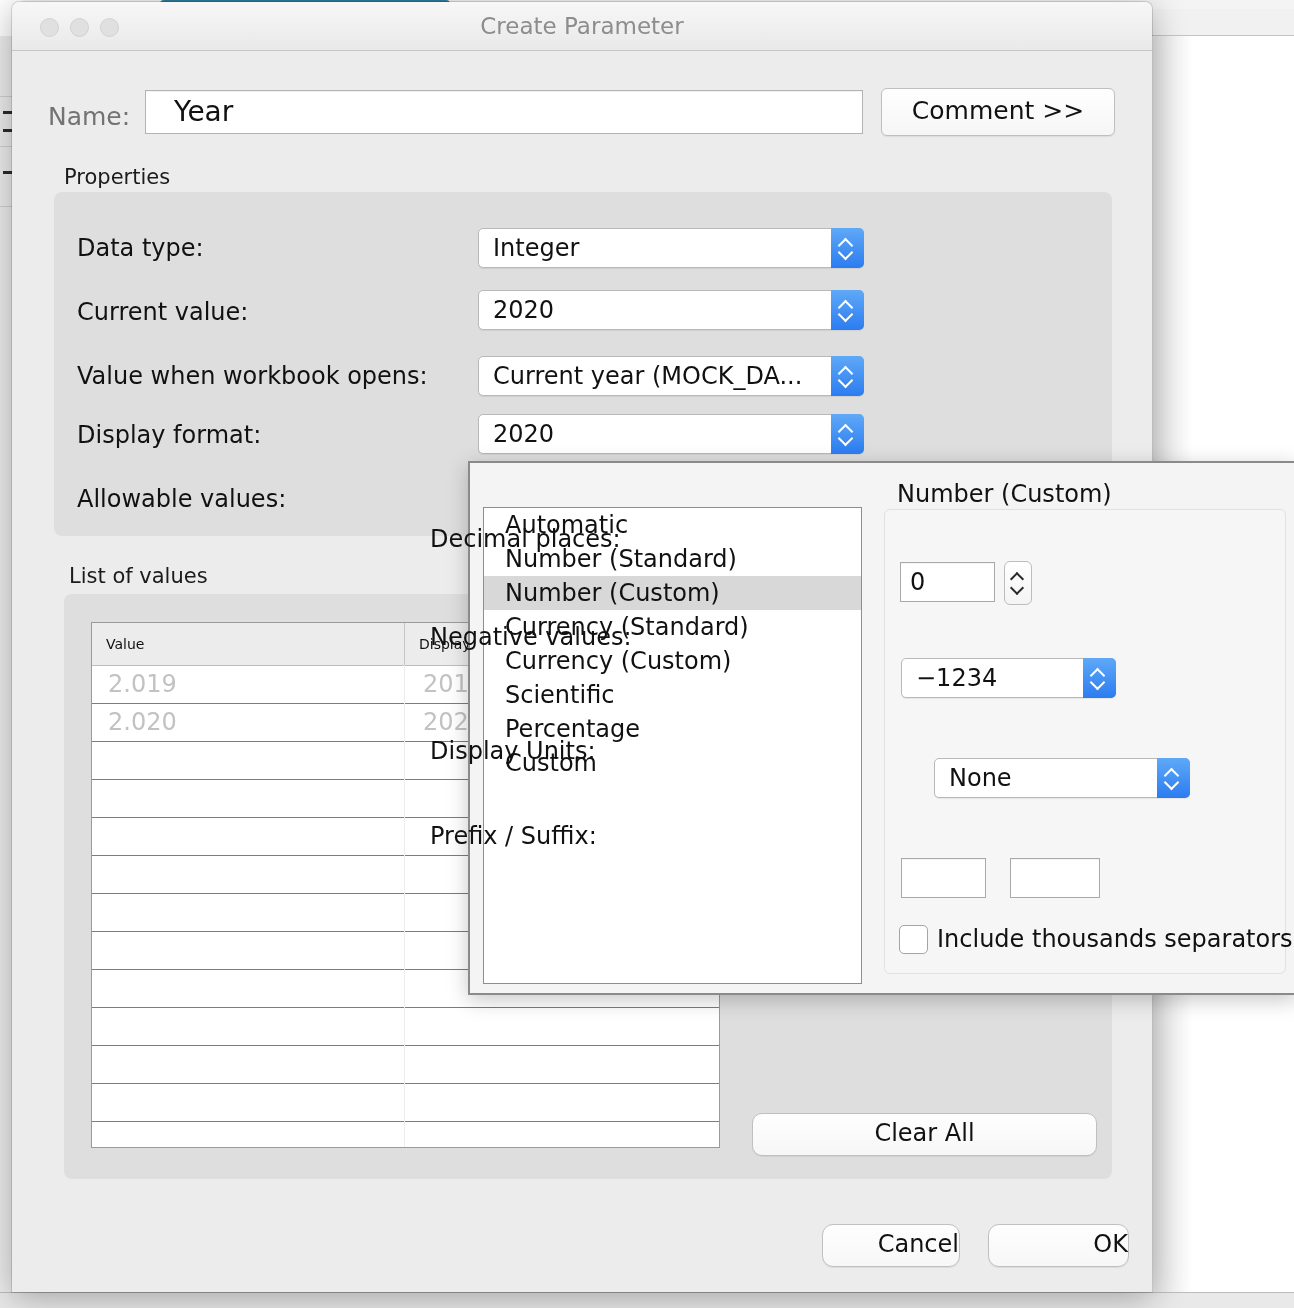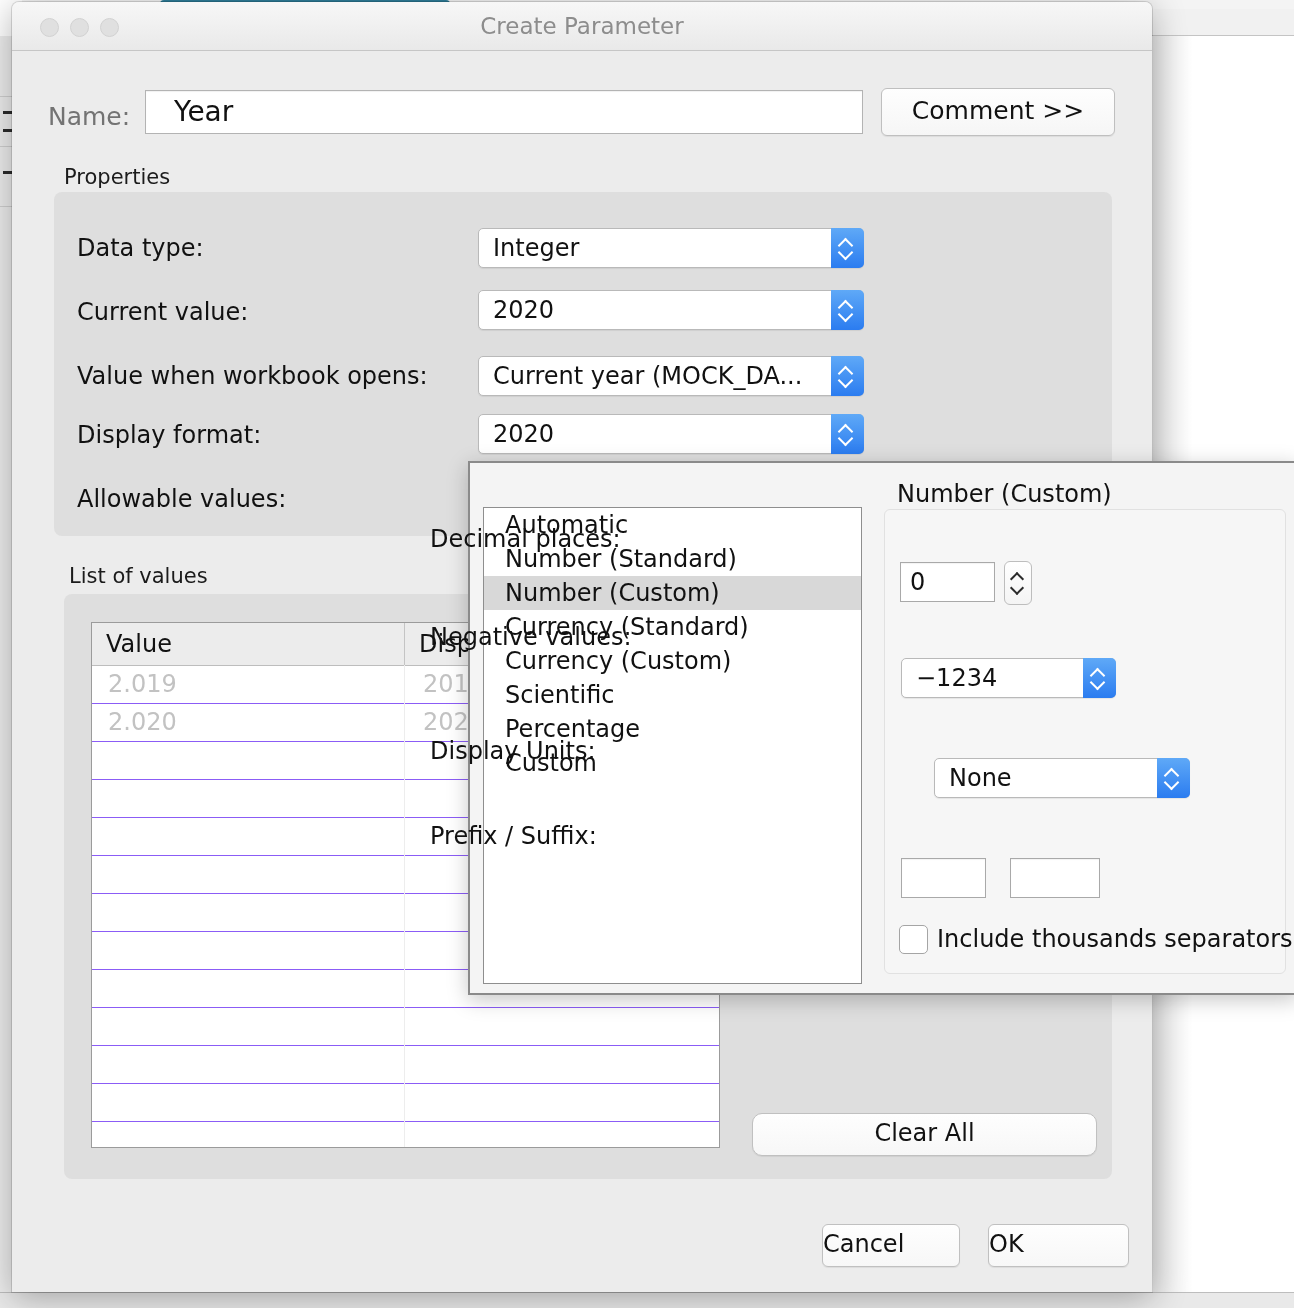--- a/index.html
+++ b/index.html
@@ -177,21 +177,21 @@
     border: 1px solid #9b9b9b;
     box-sizing: border-box;
     overflow: hidden;
   }
   .lov-head {
     position: absolute; left: 0; top: 0; width: 100%; height: 42px;
     background: #ececec; border-bottom: 1px solid #bdbdbd;
   }
   .lov-head .hcell {
     position: absolute; top: 0; height: 42px; line-height: 42px;
-    font-size: 24px; color: #111; padding-left: 14px;
+    font-size: 14px; color: #111; padding-left: 14px;
     box-sizing: border-box; overflow: hidden; white-space: nowrap;
   }
   .hcell-value { left: 0; width: 313px; border-right: 1px solid #c4c4c4; }
   .hcell-display { left: 313px; width: 314px; }
   .lov-row {
     position: absolute; left: 0; width: 100%; height: 38px;
     border-bottom: 1px solid #8b5cf6;
   }
   .lov-cell {
     position: absolute; top: 0; height: 38px; line-height: 38px;
@@ -206,22 +206,22 @@
     background: linear-gradient(to bottom, #fefefe, #f7f7f7);
     border: 1px solid #c0c0c0; border-radius: 10px;
     font-size: 24px; color: #111; text-align: center; line-height: 39px;
     box-shadow: 0 1px 1px rgba(0,0,0,0.07);
   }
 
   
   .cancel-btn, .ok-btn {
     position: absolute; top: 1222px; height: 41px;
     background: linear-gradient(to bottom, #fefefe, #f7f7f7);
-    border: 1px solid #c0c0c0; border-radius: 6px;
-    font-size: 24px; color: #111; text-align: left; line-height: 39px;
+    border: 1px solid #c0c0c0; border-radius: 11px;
+    font-size: 24px; color: #111; text-align: right; line-height: 39px;
     box-shadow: 0 1px 1px rgba(0,0,0,0.07);
   }
   .cancel-btn { left: 810px; width: 136px; }
   .ok-btn     { left: 976px; width: 139px; }
 
   
   .fmt-popup {
     position: absolute; left: 468px; top: 461px;
     width: 830px; height: 534px;
     background: #f4f4f4;

